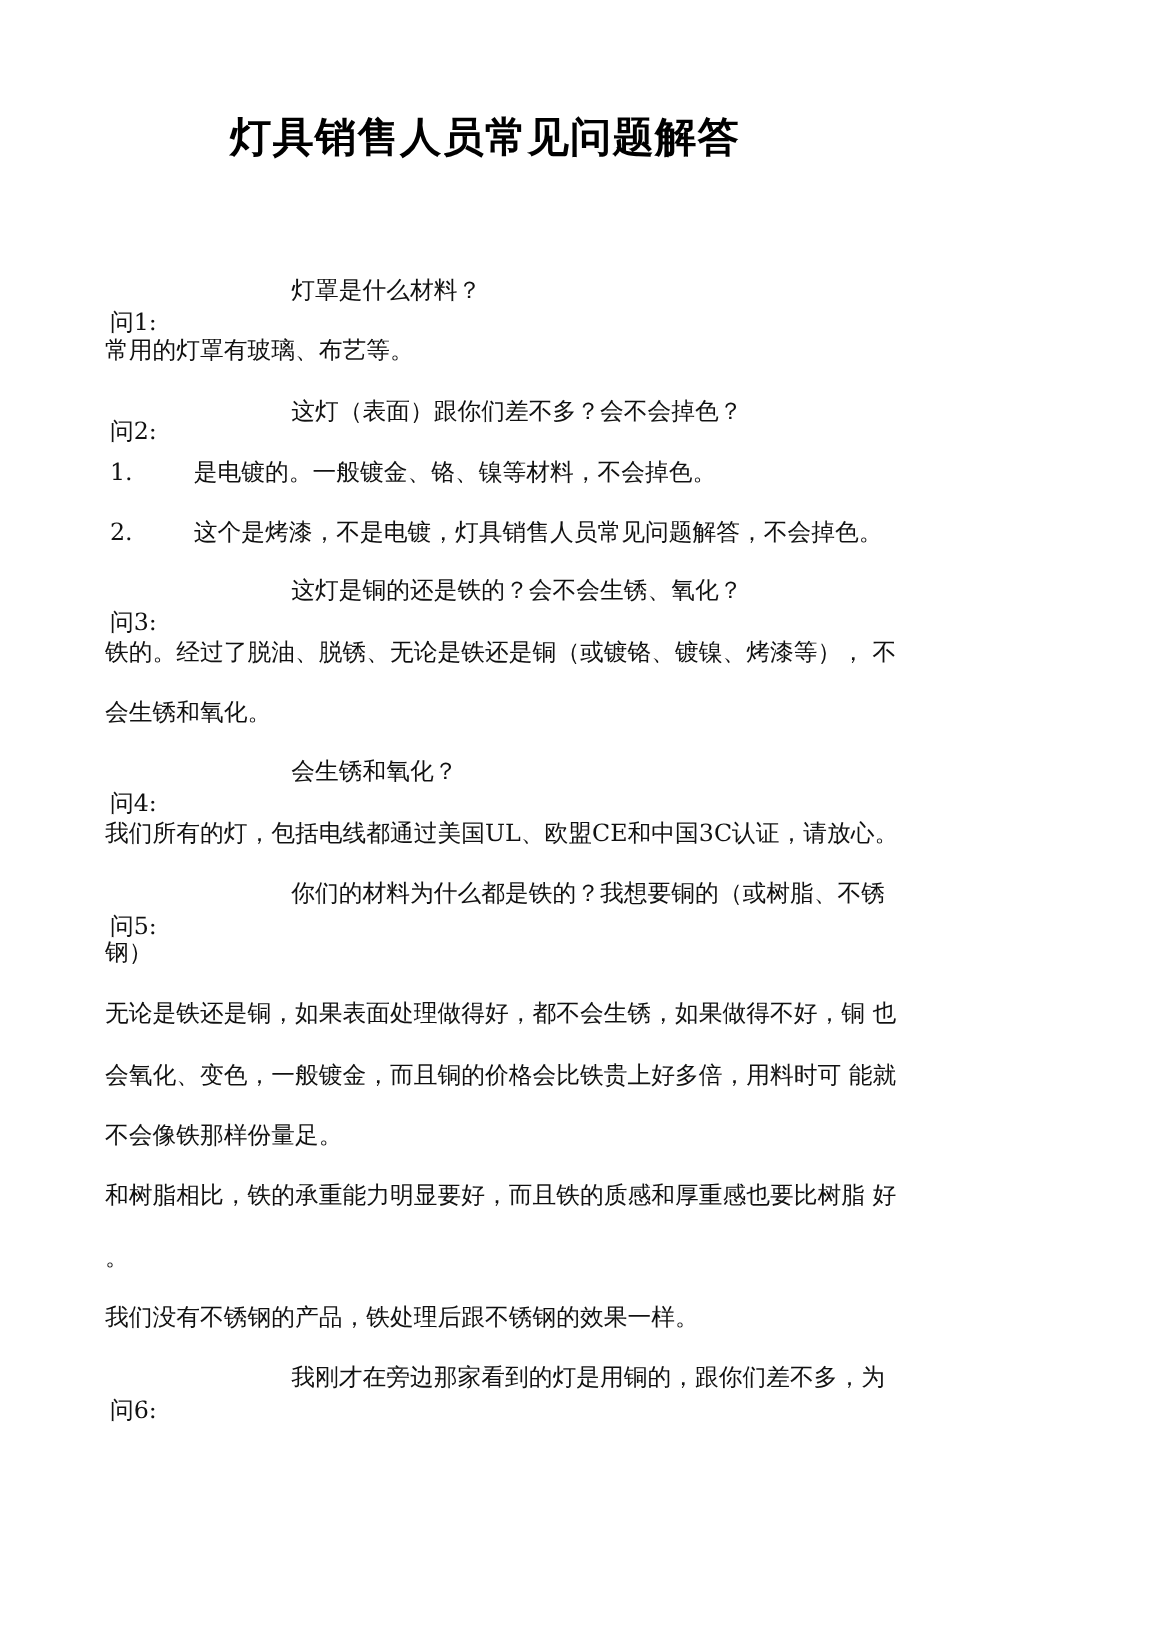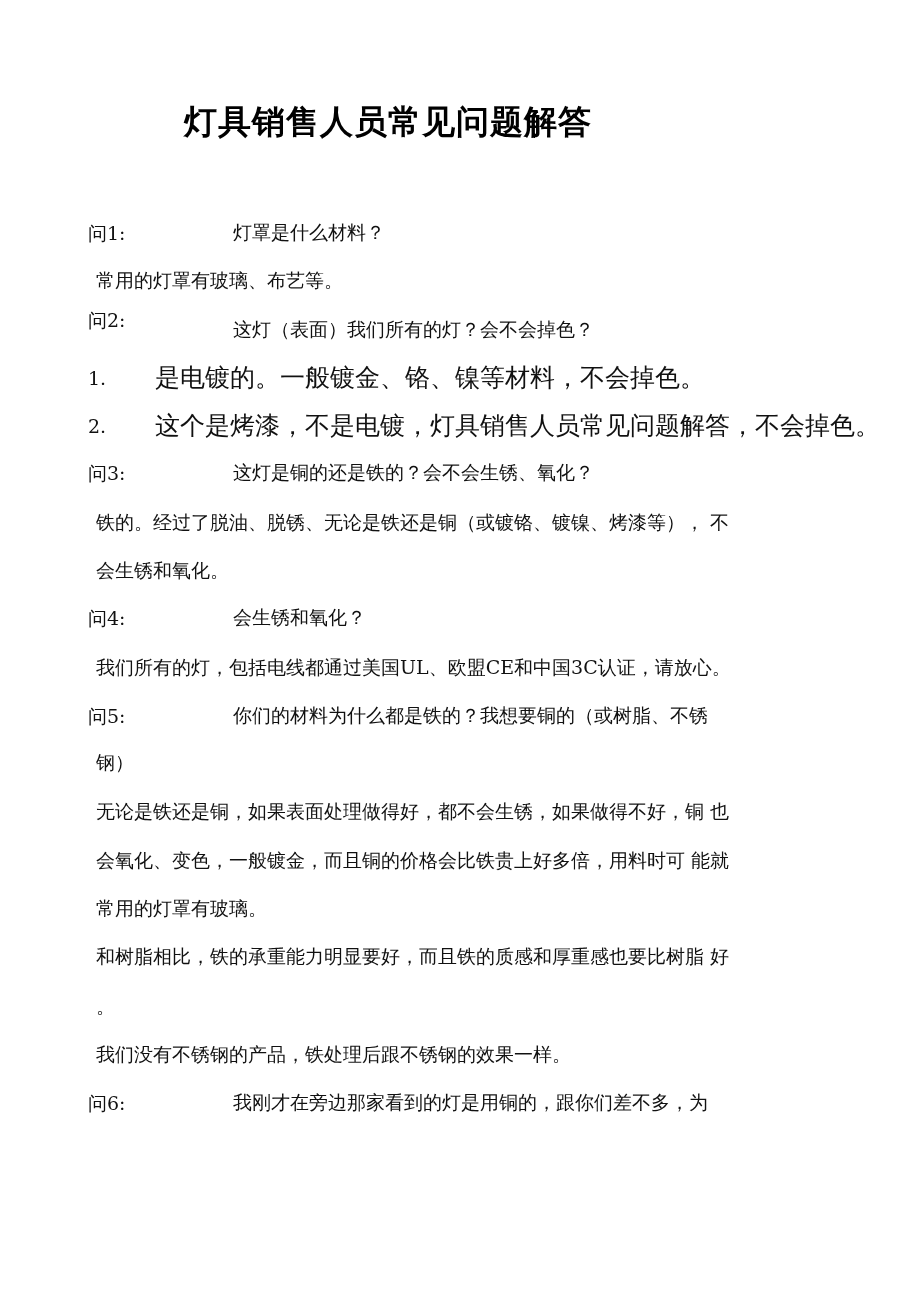--- a/index.html
+++ b/index.html
@@ -1,57 +1,57 @@
 <!DOCTYPE html>
 <html><head>
 <meta charset="utf-8">
 <style>
   html, body { margin: 0; padding: 0; background: #ffffff; }
   body { width: 920px; height: 1302px; position: relative; overflow: hidden;
          font-family: "DejaVu Serif", "Liberation Serif", serif; color: #111; }
   .title { position: absolute; left: 0; width: 776px; top: 88px; text-align: center;
            font-family: "DejaVu Sans", "Liberation Sans", sans-serif; font-weight: bold;
-           font-size: 33px; letter-spacing: 1px; color: #000; margin-top: 12px; }
-  .line { position: absolute; left: 96px; font-size: 19px; line-height: 24px; white-space: nowrap; }
-  .q-label { position: absolute; left: 88px; font-size: 19px; line-height: 24px; }
+           font-size: 33px; letter-spacing: 1px; color: #000; }
+  .line { position: absolute; left: 84px; font-size: 19px; line-height: 24px; white-space: nowrap; }
+  .q-label { position: absolute; left: 88px; font-size: 19px; line-height: 24px; margin-top: 25px; }
   .q-text { position: absolute; left: 233px; font-size: 19px; line-height: 24px; white-space: nowrap; font-family: Liberation Serif, serif; }
   .num { position: absolute; left: 88px; font-size: 19px; line-height: 24px; }
-  .num-text { position: absolute; left: 155px; font-size: 25px; line-height: 24px; white-space: nowrap; }
+  .num-text { position: absolute; left: 155px; font-size: 19px; line-height: 24px; white-space: nowrap; }
 </style>
 </head>
 <body>
 
 <div>
   <div class="title">灯具销售人员常见问题解答</div>
 
   <div class="q-label" style="top:221px">问1:</div>
   <div class="q-text" style="top:221px">灯罩是什么材料？</div>
   <div class="line" style="top:268px">常用的灯罩有玻璃、布艺等。</div>
 
   <div class="q-label" style="top:308px">问2:</div>
-  <div class="q-text" style="top:318px">这灯（表面）我们所有的灯？会不会掉色？</div>
+  <div class="q-text" style="top:318px">这灯（表面）跟你们差不多？会不会掉色？</div>
   <div class="num" style="top:366px">1.</div>
   <div class="num-text" style="top:366px">是电镀的。一般镀金、铬、镍等材料，不会掉色。</div>
   <div class="num" style="top:414px">2.</div>
   <div class="num-text" style="top:414px">这个是烤漆，不是电镀，灯具销售人员常见问题解答，不会掉色。</div>
 
   <div class="q-label" style="top:461px">问3:</div>
   <div class="q-text" style="top:461px">这灯是铜的还是铁的？会不会生锈、氧化？</div>
   <div class="line" style="top:510px">铁的。经过了脱油、脱锈、无论是铁还是铜（或镀铬、镀镍、烤漆等），  不</div>
   <div class="line" style="top:558px">会生锈和氧化。</div>
 
   <div class="q-label" style="top:606px">问4:</div>
   <div class="q-text" style="top:606px">会生锈和氧化？</div>
   <div class="line" style="top:655px">我们所有的灯，包括电线都通过美国UL、欧盟CE和中国3C认证，请放心。</div>
 
   <div class="q-label" style="top:704px">问5:</div>
   <div class="q-text" style="top:704px">你们的材料为什么都是铁的？我想要铜的（或树脂、不锈</div>
   <div class="line" style="top:750px">钢）</div>
   <div class="line" style="top:799px">无论是铁还是铜，如果表面处理做得好，都不会生锈，如果做得不好，铜 也</div>
   <div class="line" style="top:848px">会氧化、变色，一般镀金，而且铜的价格会比铁贵上好多倍，用料时可 能就</div>
-  <div class="line" style="top:896px">常用的灯罩有玻璃。</div>
+  <div class="line" style="top:896px">不会像铁那样份量足。</div>
   <div class="line" style="top:944px">和树脂相比，铁的承重能力明显要好，而且铁的质感和厚重感也要比树脂 好</div>
   <div class="line" style="top:994px">。</div>
   <div class="line" style="top:1042px">我们没有不锈钢的产品，铁处理后跟不锈钢的效果一样。</div>
 
   <div class="q-label" style="top:1091px">问6:</div>
   <div class="q-text" style="top:1091px">我刚才在旁边那家看到的灯是用铜的，跟你们差不多，为</div>
 </div>
 
 </body></html>

